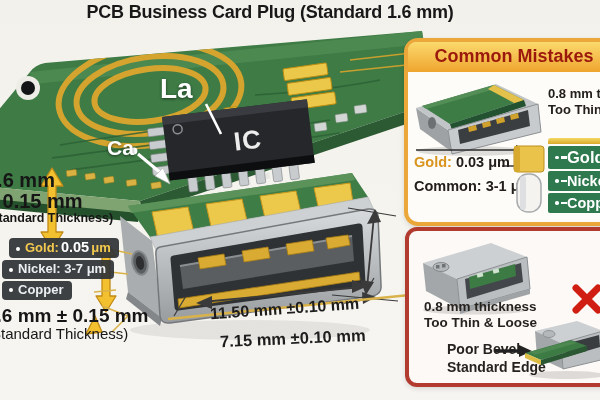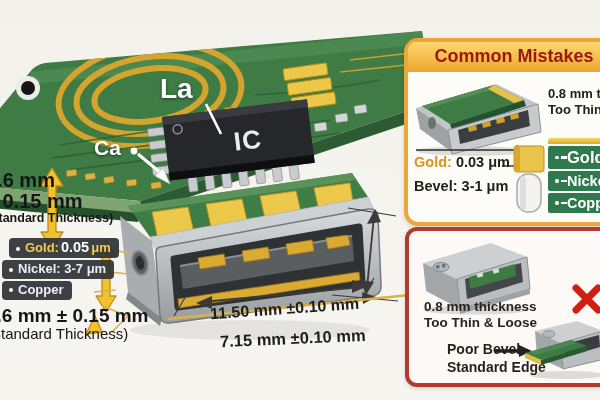--- a/index.html
+++ b/index.html
@@ -3,21 +3,21 @@
 <meta charset="utf-8">
 <style>
   html,body{margin:0;padding:0;background:#e9e7e3;}
   #page{position:relative;width:600px;height:400px;overflow:hidden;
         background:linear-gradient(180deg,#f3f1ec 0%,#f6f4ef 60%,#f7f5f1 100%);
         font-family:"Liberation Sans", sans-serif;color:#1d1d1d;}
   #main-art{position:absolute;left:0;top:0;z-index:1;}
   .lbl{position:absolute;z-index:2;white-space:nowrap;line-height:1.05;}
   #title{left:40px;top:3px;width:460px;text-align:center;font-size:18px;font-weight:700;color:#181818;letter-spacing:-.2px;}
   #la-label{left:160px;top:74px;font-size:28px;font-weight:700;color:#fff;text-shadow:0 1px 3px rgba(0,0,0,.55);}
-  #ca-label{left:94px;top:137px;font-size:21px;font-weight:700;color:#fff;text-shadow:0 1px 3px rgba(0,0,0,.55);}
+  #ca-label{left:107px;top:137px;font-size:21px;font-weight:700;color:#fff;text-shadow:0 1px 3px rgba(0,0,0,.55);}
   #ic-label{left:208px;top:127px;width:80px;text-align:center;font-size:26px;font-weight:800;color:#ededee;
             letter-spacing:1px;transform:rotate(-7deg);}
   #thick-top{left:-14px;top:170px;font-weight:700;color:#161616;}
   #thick-top .big{font-size:20px;}
   #thick-top .small{font-size:12.5px;font-weight:600;}
   #thick-bottom{left:-14px;top:306px;color:#161616;}
   #thick-bottom .big{font-size:19px;font-weight:700;}
   #thick-bottom .small{font-size:15px;font-weight:500;}
   #dim-width{left:210px;top:301px;font-size:16px;font-weight:700;transform:rotate(-4deg);}
   #dim-contact{left:220px;top:330px;font-size:16.5px;font-weight:700;transform:rotate(-2.5deg);}
@@ -212,20 +212,21 @@
     </g>
 
     <g>
       <line x1="206" y1="104" x2="221" y2="134" stroke="#fff" stroke-width="2.6"></line>
       <circle cx="134" cy="151" r="3.4" fill="#fff"></circle>
       <line x1="138" y1="154" x2="162" y2="174" stroke="#fff" stroke-width="3"></line>
       <polygon points="170,184 155,176 163,168" fill="#fff" stroke="#b9b9b9" stroke-width=".7"></polygon>
     </g>
   </svg>
 
+  <div class="lbl" id="title">PCB Business Card Plug (Standard 1.6 mm)</div>
   <div class="lbl" id="la-label">La</div>
   <div class="lbl" id="ca-label">Ca</div>
   <div class="lbl" id="ic-label">IC</div>
 
   <div class="lbl" id="thick-top">
     <div class="big">1.6 mm</div>
     <div class="big">± 0.15 mm</div>
     <div class="small">(Standard Thickness)</div>
   </div>
 
@@ -288,21 +289,21 @@
         <line x1="94" y1="124" x2="116" y2="124" stroke-width="1.4"></line>
         <polygon points="124,124 112,119 112,129" stroke="none"></polygon>
       </g>
     </svg>
 
     <div id="gp-gold-line">
       <span class="gold-t">Gold:</span>
       <span>0.03 μm</span>
     </div>
     <div id="gp-nickel-line">
-      <span>Bevel:</span>
+      <span>Common:</span>
       <span>3-1 μm</span>
     </div>
 
     <svg id="cross-section" width="36" height="72" viewBox="0 0 36 72">
       <rect x="2" y="2" width="30" height="26" rx="3" fill="#eac34a" stroke="#bd8f1c" stroke-width="1"></rect>
       <rect x="2" y="2" width="6" height="26" rx="2" fill="#d8a92f"></rect>
       <rect x="5" y="30" width="24" height="38" rx="11" fill="#f4f3f0" stroke="#a7abad" stroke-width="1.5"></rect>
       <rect x="8" y="32" width="6" height="34" rx="3" fill="#dddfe0"></rect>
     </svg>
 

